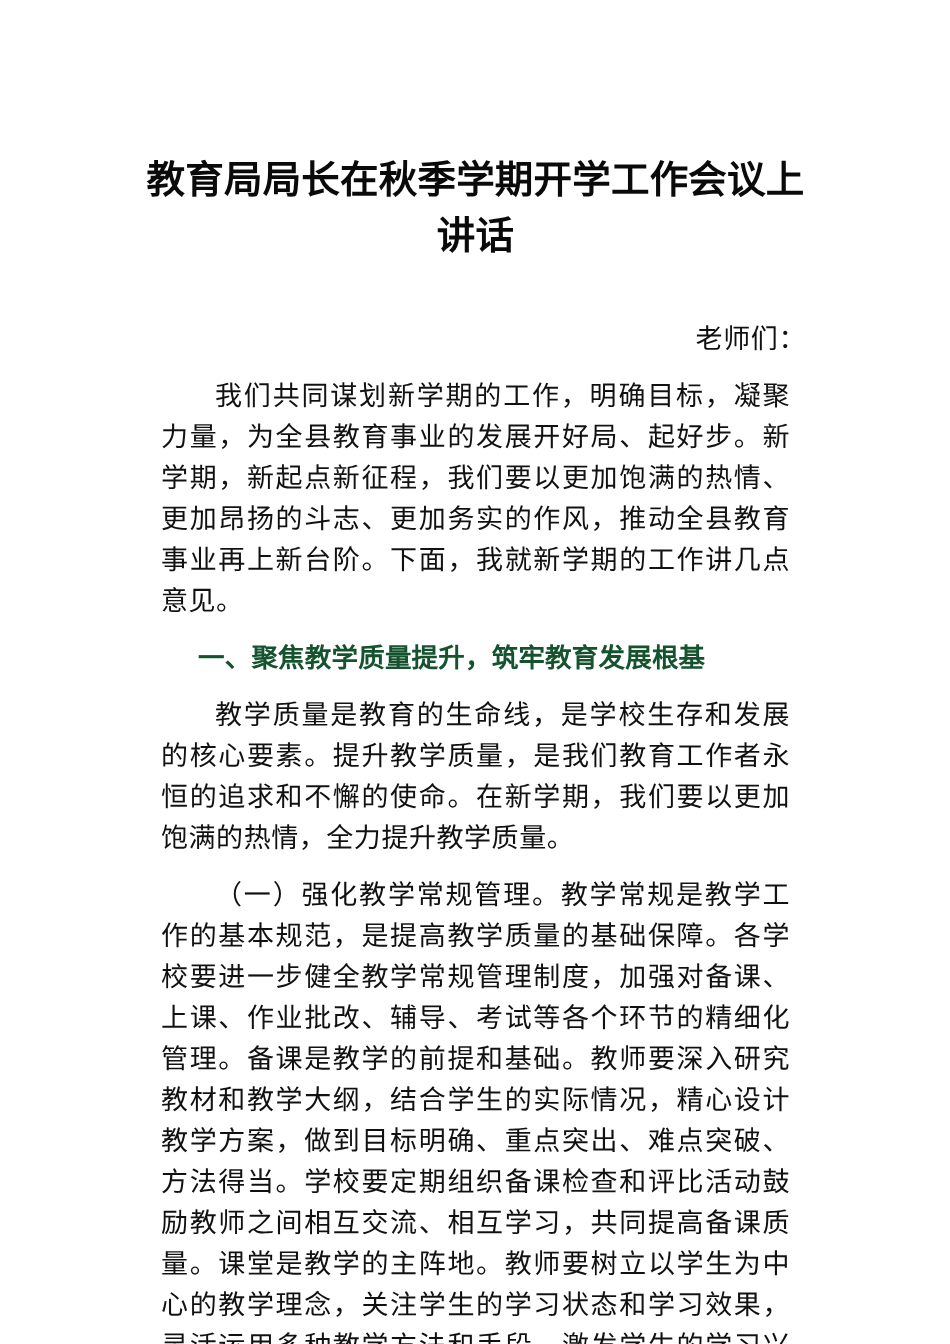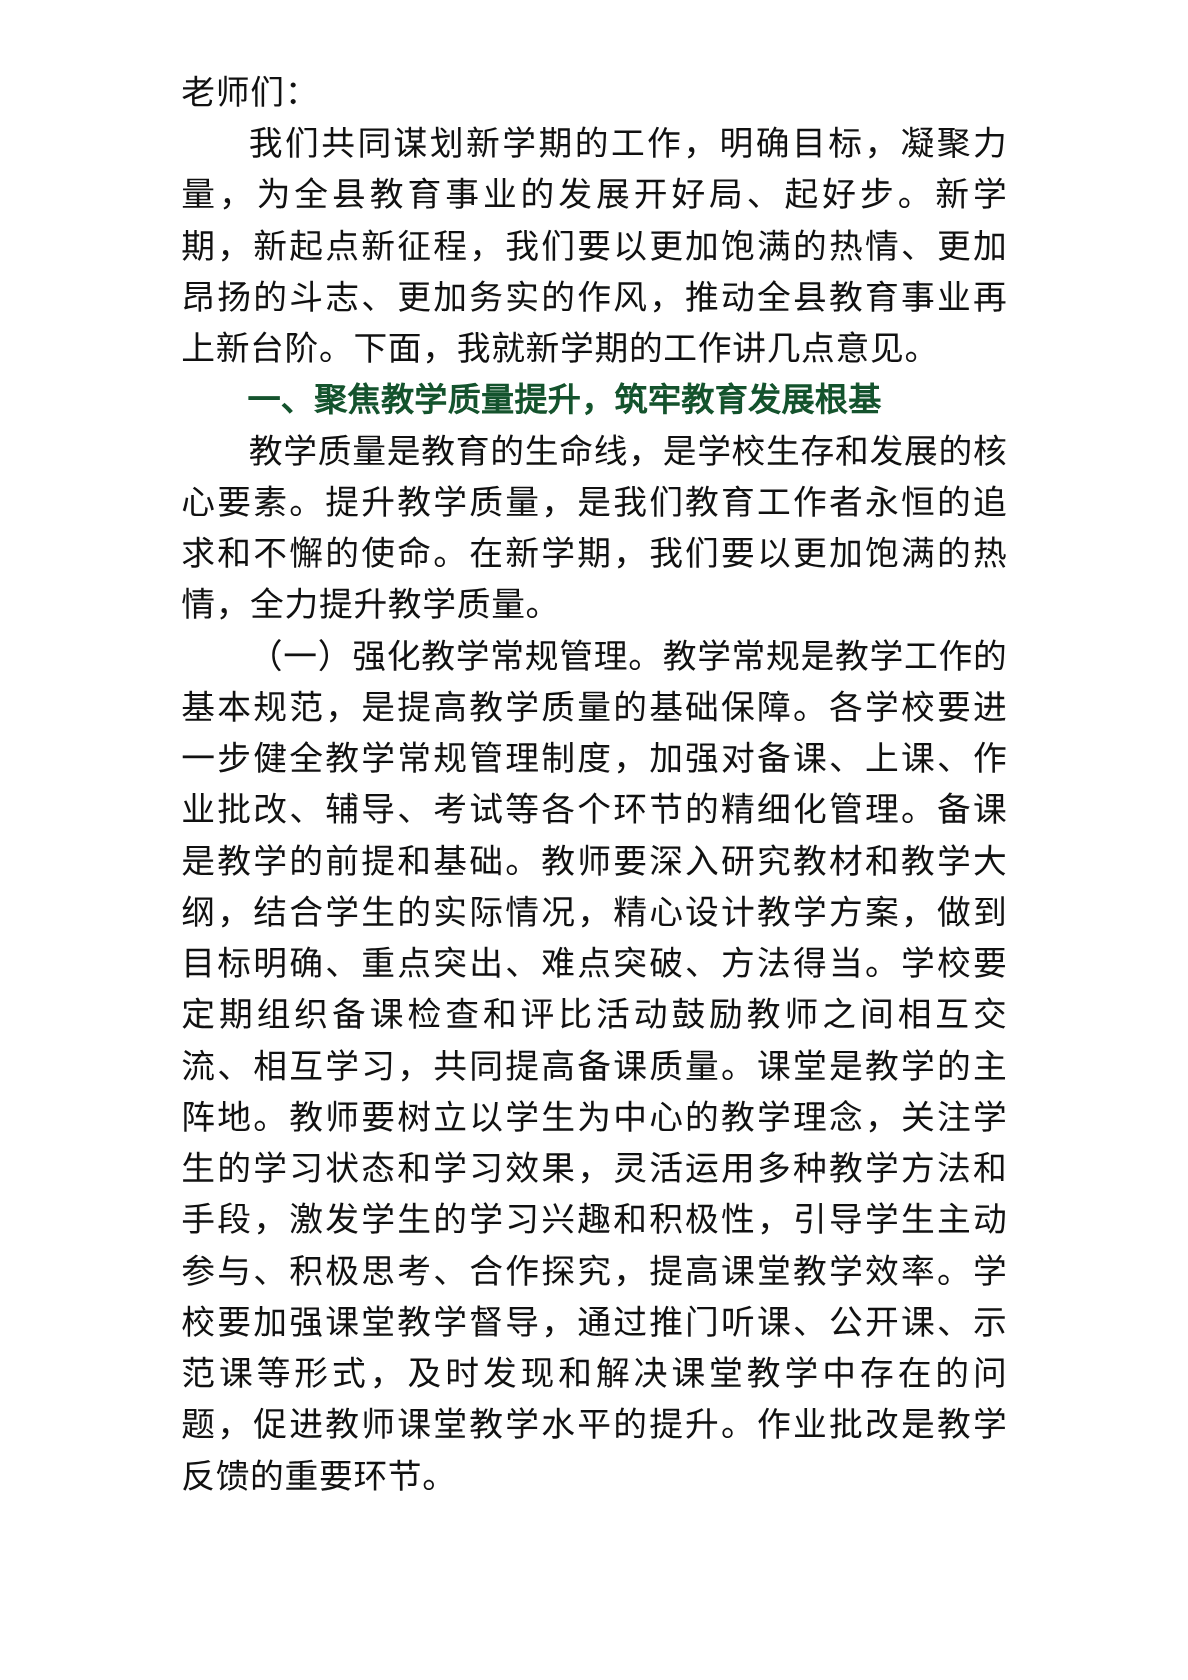--- a/index.html
+++ b/index.html
@@ -49,25 +49,26 @@
   
   .salutation {
     margin: 0;
     padding-top: 54px;
     font-family: "DejaVu Sans", "Liberation Sans", sans-serif;
     font-size: 27px;
     line-height: 41px;
     letter-spacing: 0.6px;
     text-indent: 0;
     color: #111111;
+    text-align: right;
   }
 
   
   .body-para {
-    margin: 0;
+    margin: 16px;
     font-family: "DejaVu Sans", "Liberation Sans", sans-serif;
     font-size: 27px;
     line-height: 41px;
     letter-spacing: 0.55px;
     text-align: justify;
     text-align-last: left;
     text-indent: 2em;
     color: #111111;
     word-break: break-all;
   }
@@ -89,20 +90,21 @@
     text-align: justify;
     text-align-last: left;
   }
 </style>
 </head>
 <body>
 
 <div class="page">
   <div class="content">
 
+    <h1 class="doc-title">教育局局长在秋季学期开学工作会议上讲话</h1>
 
     <p class="salutation">老师们：</p>
 
     <p class="body-para">我们共同谋划新学期的工作，明确目标，凝聚力量，为全县教育事业的发展开好局、起好步。新学期，新起点新征程，我们要以更加饱满的热情、更加昂扬的斗志、更加务实的作风，推动全县教育事业再上新台阶。下面，我就新学期的工作讲几点意见。</p>
 
     <p class="section-heading">一、聚焦教学质量提升，筑牢教育发展根基</p>
 
     <p class="body-para">教学质量是教育的生命线，是学校生存和发展的核心要素。提升教学质量，是我们教育工作者永恒的追求和不懈的使命。在新学期，我们要以更加饱满的热情，全力提升教学质量。</p>
 
     <p class="body-para justified-block">（一）强化教学常规管理。教学常规是教学工作的基本规范，是提高教学质量的基础保障。各学校要进一步健全教学常规管理制度，加强对备课、上课、作业批改、辅导、考试等各个环节的精细化管理。备课是教学的前提和基础。教师要深入研究教材和教学大纲，结合学生的实际情况，精心设计教学方案，做到目标明确、重点突出、难点突破、方法得当。学校要定期组织备课检查和评比活动鼓励教师之间相互交流、相互学习，共同提高备课质量。课堂是教学的主阵地。教师要树立以学生为中心的教学理念，关注学生的学习状态和学习效果，灵活运用多种教学方法和手段，激发学生的学习兴趣和积极性，引导学生主动参与、积极思考、合作探究，提高课堂教学效率。学校要加强课堂教学督导，通过推门听课、公开课、示范课等形式，及时发现和解决课堂教学中存在的问题，促进教师课堂教学水平的提升。作业批改是教学反馈的重要环节。</p>

